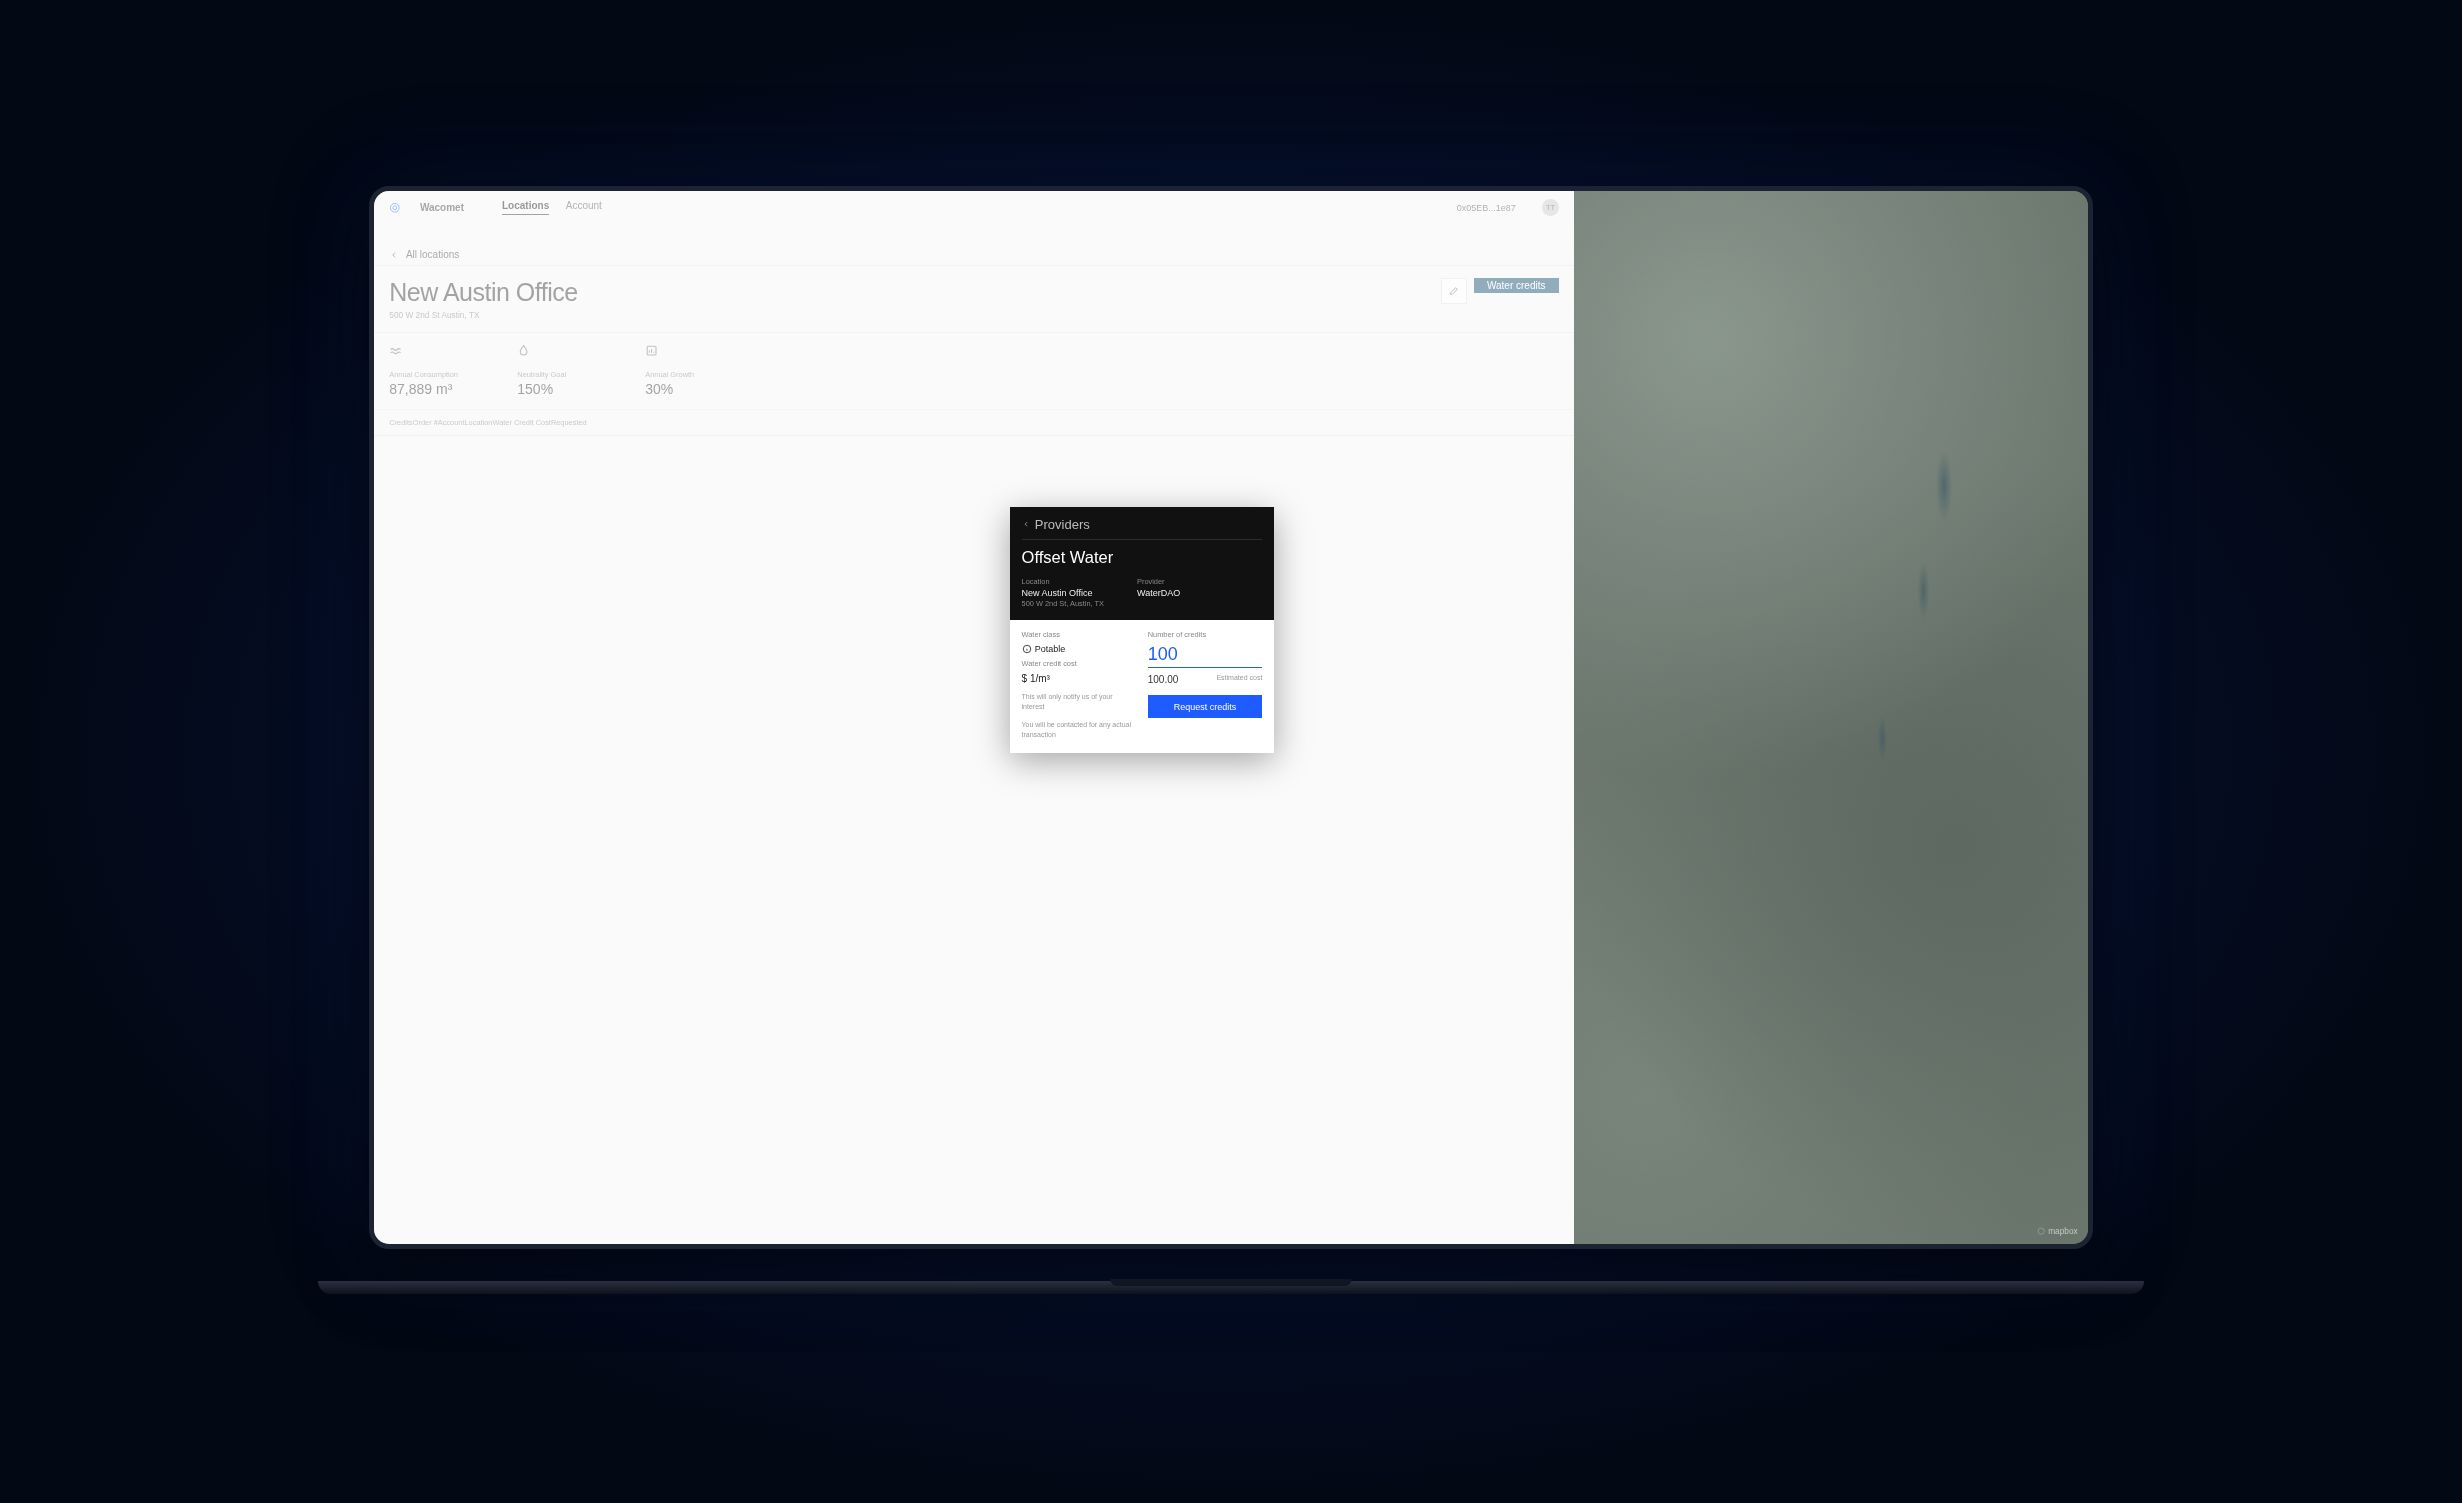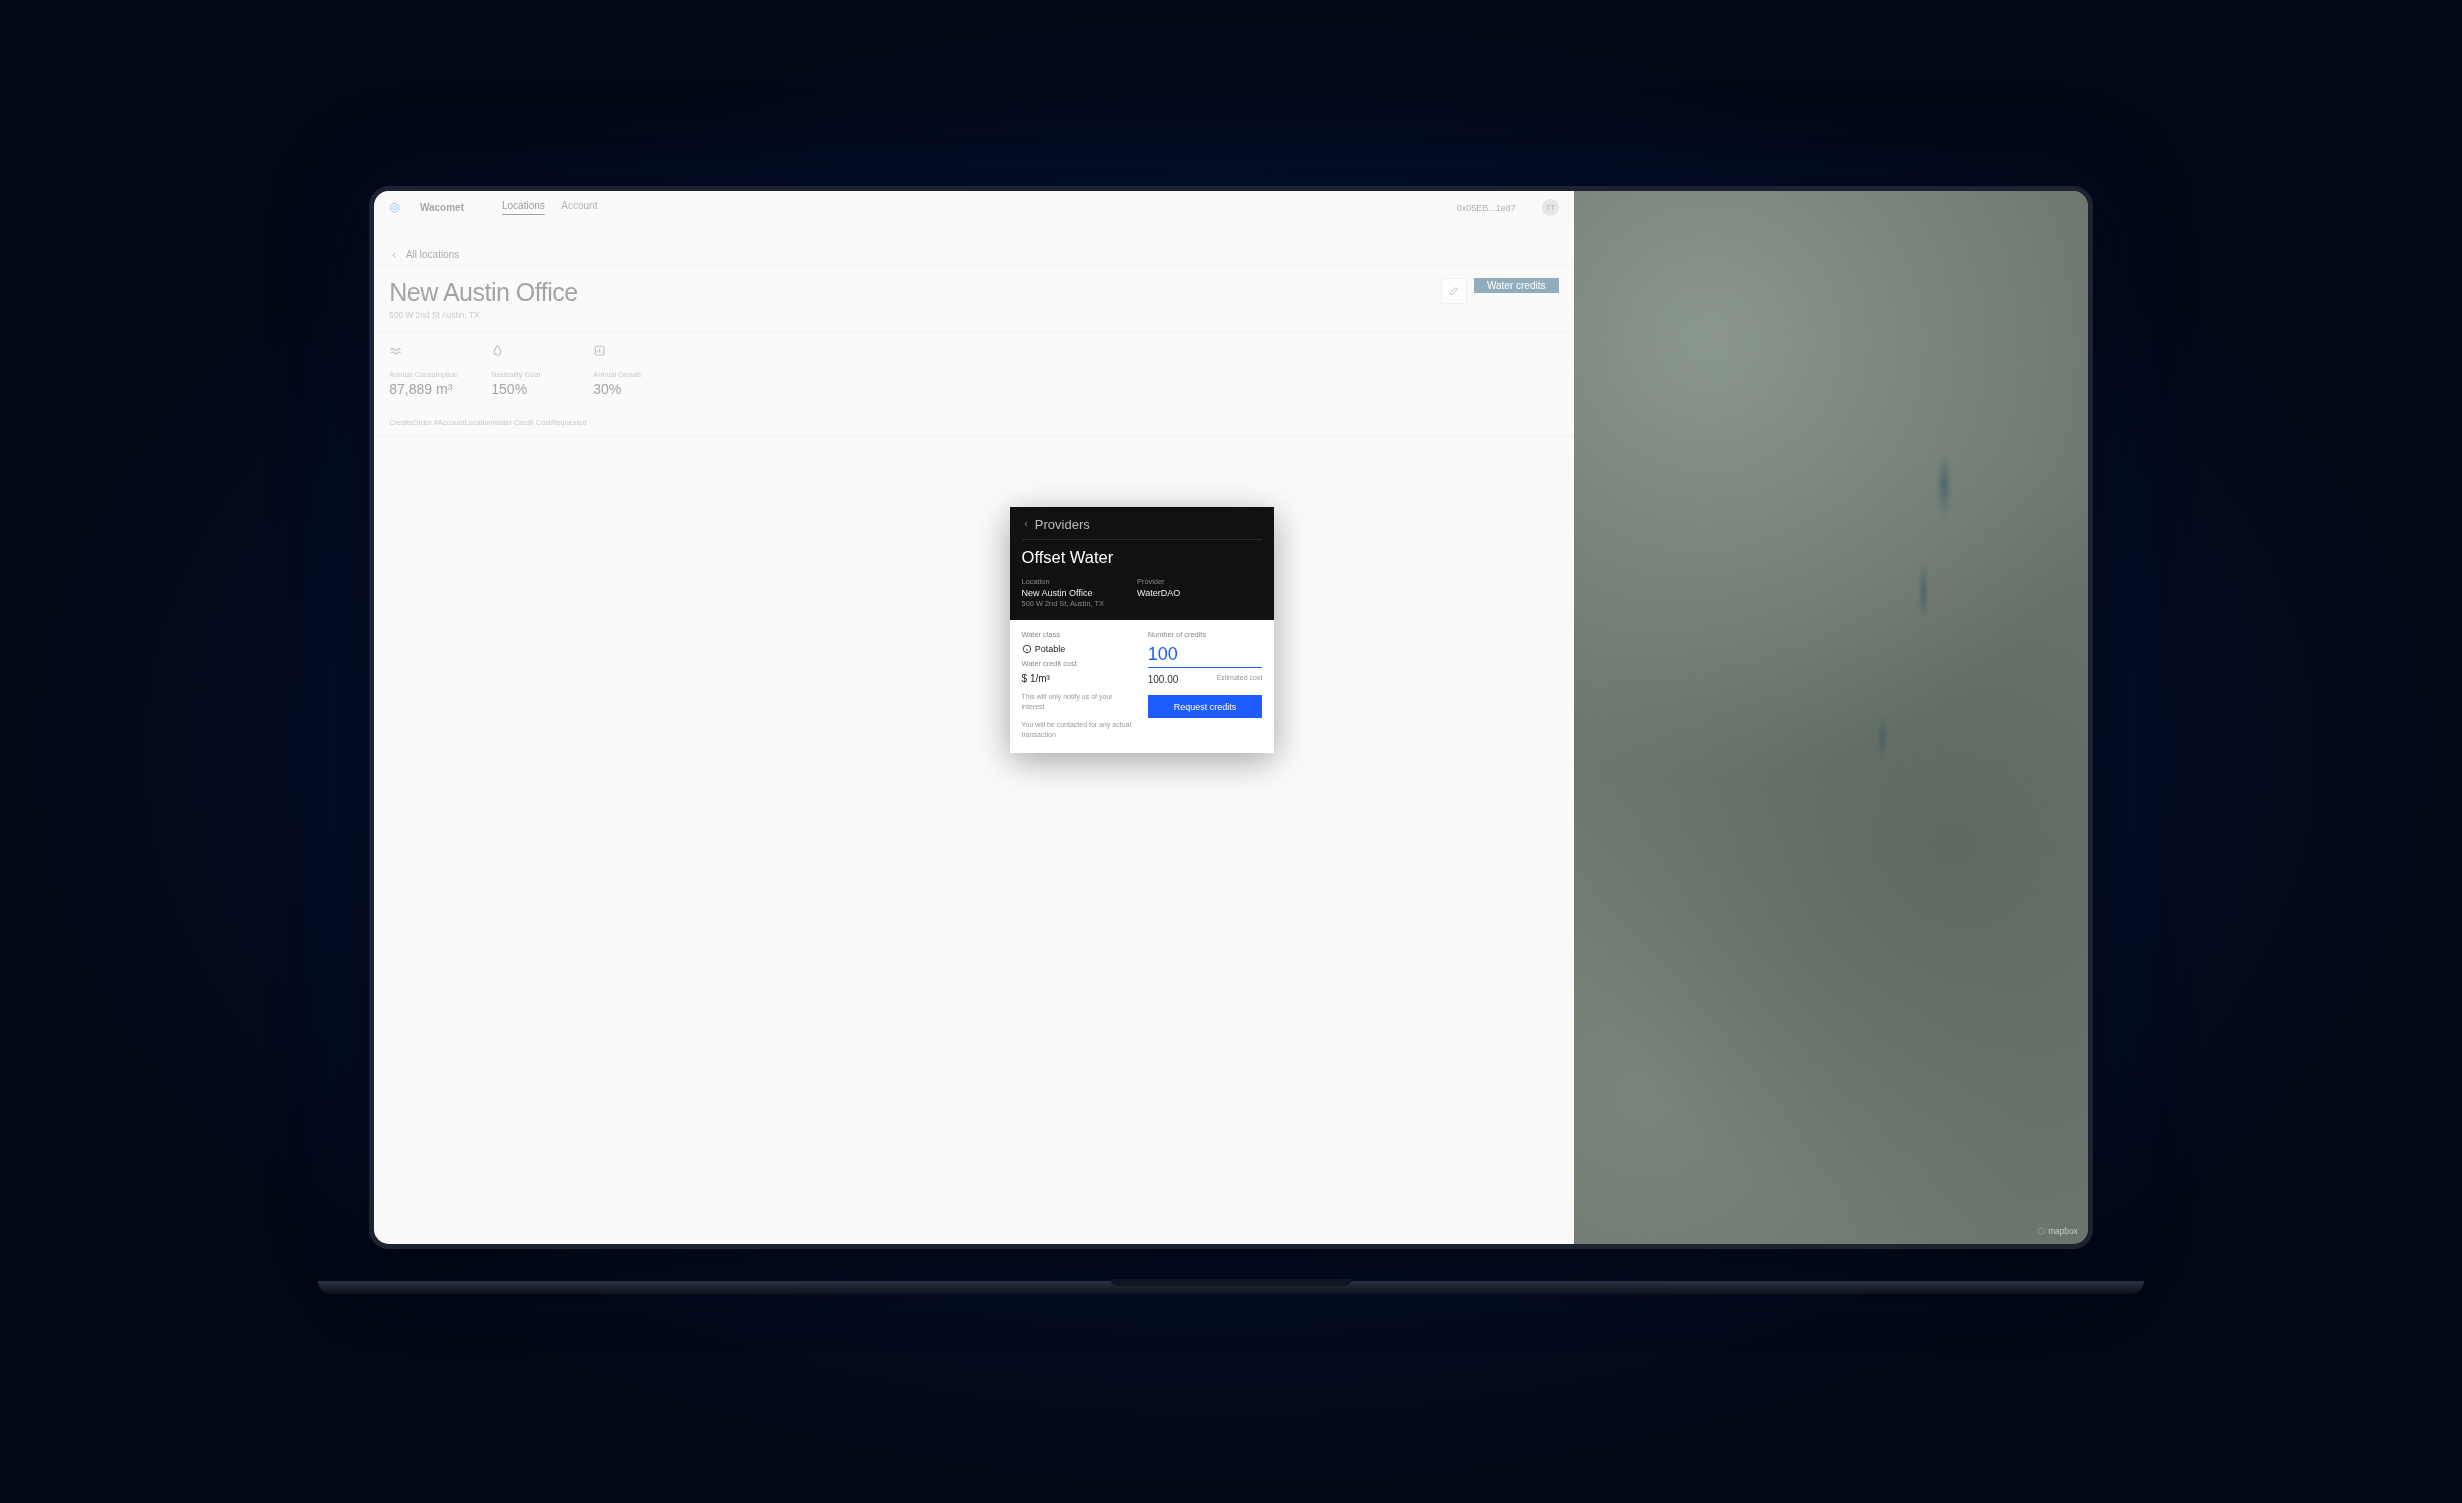--- a/index.html
+++ b/index.html
@@ -116,21 +116,21 @@
     align-items: center;
     padding: 8.3px 15px;
     gap: 21.5px;
     font-size: 10px;
     color: #444;
   }
   .brand { display: flex; align-items: center; gap: 19px; font-weight: 600; color: #3a3a3a; }
   .brand svg { width: 11.6px; height: 11.6px; }
   .navlinks { display: flex; gap: 16.5px; margin-left: 16.5px; }
   .navlink { color: #555; padding-bottom: 3.3px; cursor: pointer; }
-  .navlink.active { color: #1a1a1a; border-bottom: 1.7px solid #333; }
+  .navlink.active { color: #1a1a1a; border-bottom: 1.7px solid #333; font-weight: bold; }
   .nav-spacer { flex: 1; }
   .wallet { font-size: 9px; color: #555; }
   .avatar {
     width: 16.5px; height: 16.5px; border-radius: 50%;
     background: #c8c8c8; color: #555;
     font-size: 7.4px; display: flex; align-items: center; justify-content: center;
     margin-left: 5px;
   }
 
   
@@ -160,21 +160,21 @@
     display: flex; align-items: center; justify-content: center;
     background: #fafafa; cursor: pointer;
   }
   .icon-btn svg { width: 10px; height: 10px; stroke: #555; }
   .primary-btn {
     padding: 0 13.2px; height: 15px; display: flex; align-items: center;
     background: #0c4a6e; color: #fff; font-size: 10px; cursor: pointer;
   }
 
   
-  .stats { display: flex; gap: 11px; padding: 11.6px 15px 3.3px; }
+  .stats { display: flex; gap: 37px; padding: 11.6px 15px 3.3px; }
   .stat { flex: 0 0 91px; }
   .stat-icon { color: #777; margin-bottom: 10px; }
   .stat-icon svg { width: 13.2px; height: 13.2px; }
   .stat-label { font-size: 7.4px; color: #888; margin-bottom: 1.7px; }
   .stat-value { font-size: 14px; color: #333; }
 
   
   .thead {
     display: flex; 
     padding: 8.3px 15px;

